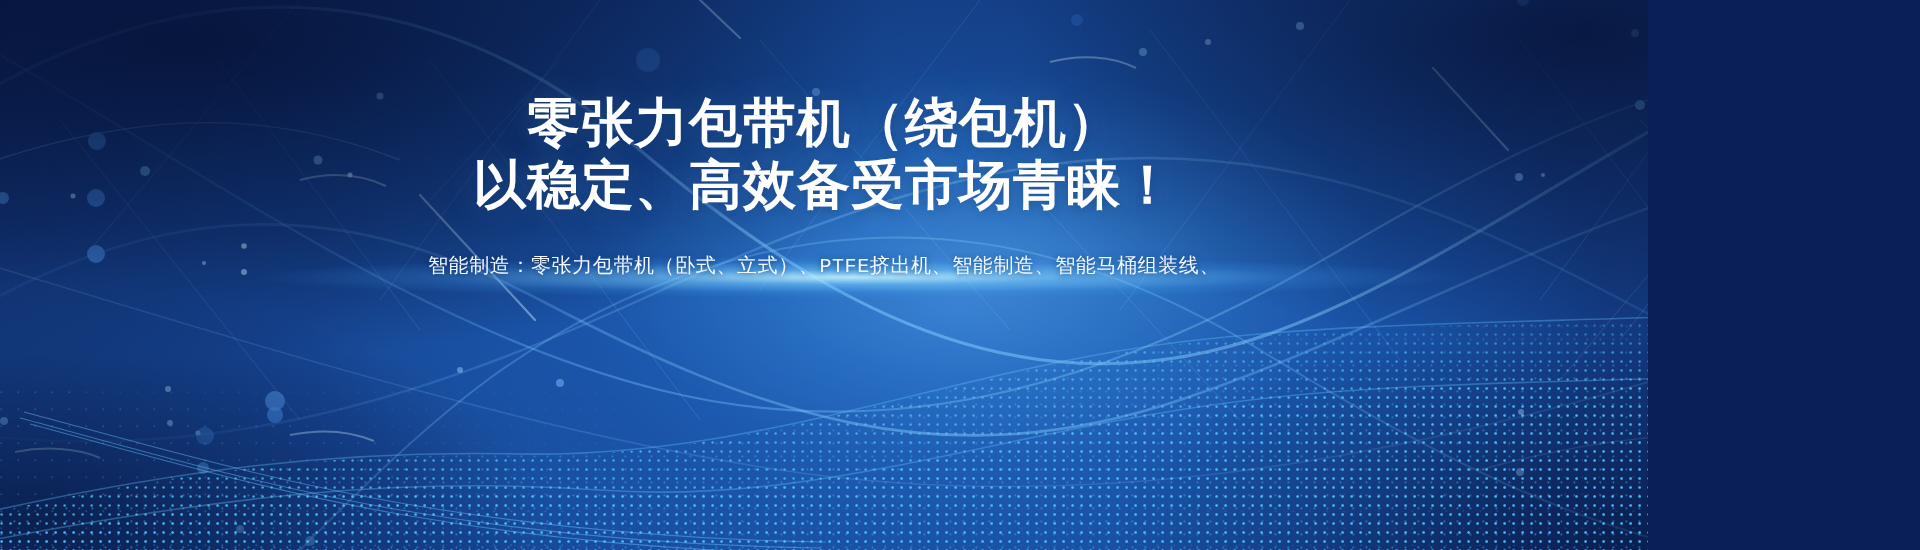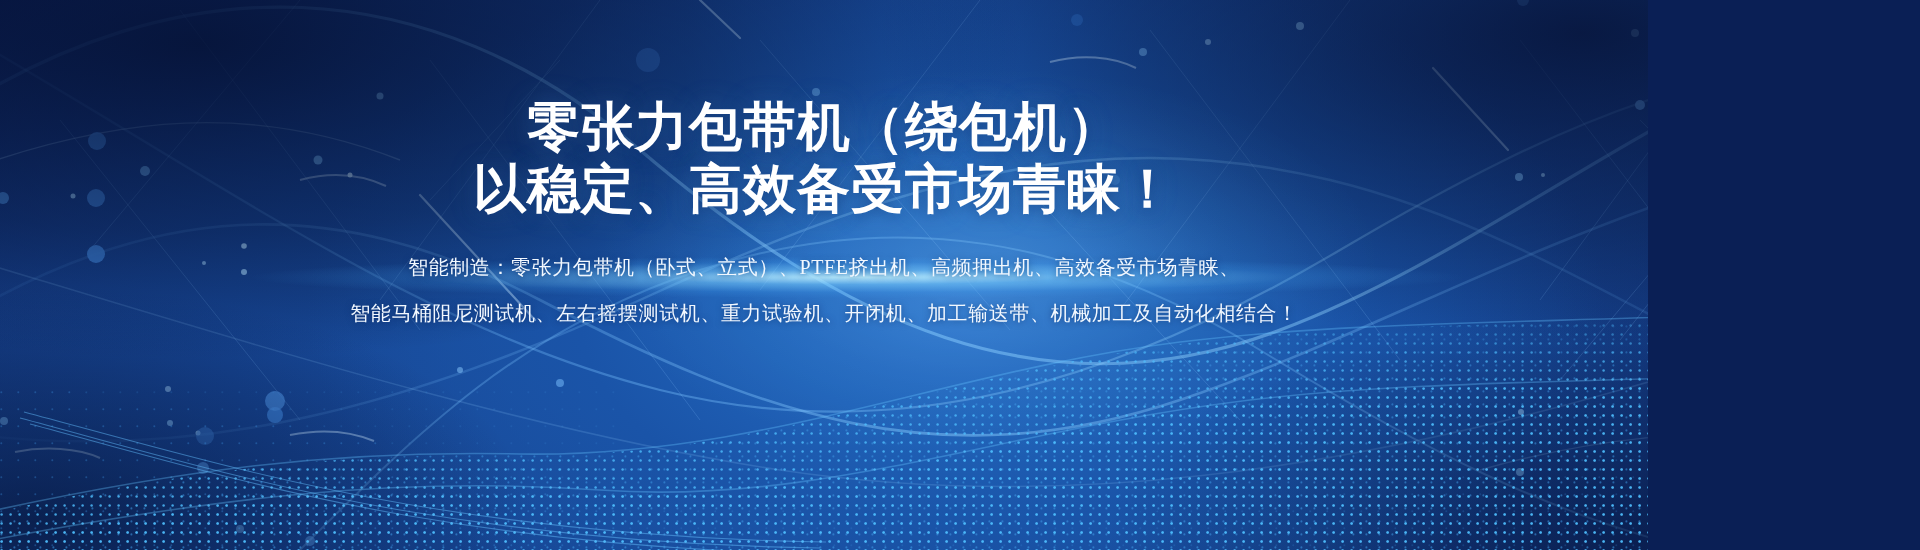--- a/index.html
+++ b/index.html
@@ -5,21 +5,21 @@
   html, body {
     margin: 0;
     padding: 0;
     background: #0a1f55;
   }
   #banner {
     position: relative;
     width: 1648px;
     height: 550px;
     overflow: hidden;
-    font-family: Liberation Serif, serif;
+    font-family: Liberation Mono, monospace;
     background: #10327d;
   }
   
   .bg-layer {
     position: absolute;
     inset: 0;
     pointer-events: none;
   }
   #bg-base {
     background:
@@ -295,17 +295,16 @@
       <path d="M 24,412 C 144,444 266,480 406,504 C 546,528 686,540 826,542"></path>
       <path d="M 30,424 C 150,456 270,492 410,516 C 550,540 690,552 830,554"></path>
     </g>
   </svg>
 
   <div class="bg-layer" id="bg-glowband"></div>
 
   <div id="content">
     <div class="headline line1">零张力包带机（绕包机）</div>
     <div class="headline line2">以稳定、高效备受市场青睐！</div>
-    <div class="subline" id="sub-1">智能制造：零张力包带机（卧式、立式）、PTFE挤出机、高频押出机、高效备受市场青睐、</div>
-    <div class="subline" id="sub-2">智能马桶阻尼测试机、左右摇摆测试机、重力试验机、开闭机、加工输送带、机械加工及自动化相结合！</div>
+    <div class="subline" id="sub-1">智能制造：零张力包带机（卧式、立式）、PTFE挤出机、智能制造、智能马桶组装线、</div>
   </div>
 
 </div>
 
 </body></html>

